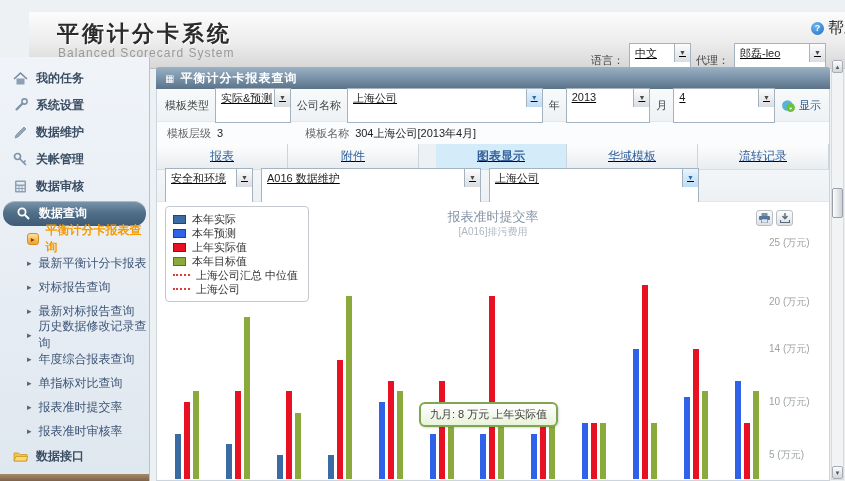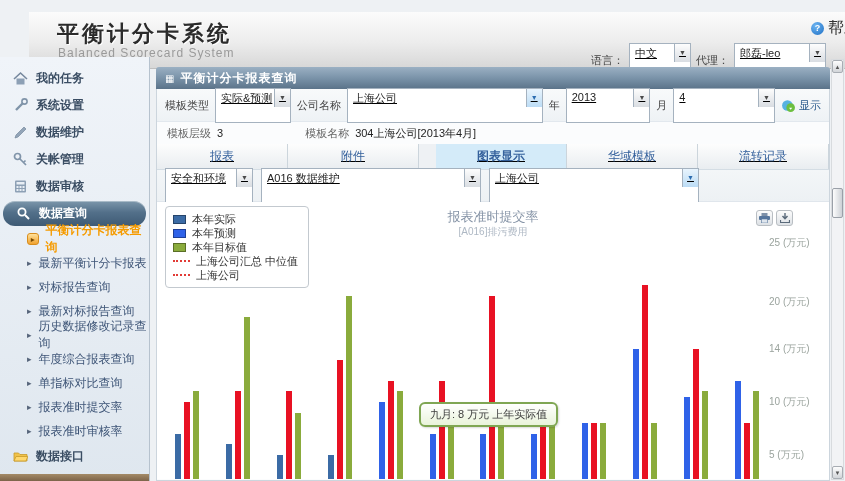--- a/index.html
+++ b/index.html
@@ -318,20 +318,24 @@
         <div class="legend">
             <div class="lg-row">
               <span class="lg-sw" style="background: rgb(59, 107, 165);"></span>
               <span class="lg-lbl">本年实际</span>
             </div>
             <div class="lg-row">
               <span class="lg-sw" style="background: rgb(47, 98, 232);"></span>
               <span class="lg-lbl">本年预测</span>
             </div>
             <div class="lg-row">
+              <span class="lg-sw" style="background: rgb(232, 17, 35);"></span>
+              <span class="lg-lbl">上年实际值</span>
+            </div>
+            <div class="lg-row">
               <span class="lg-sw" style="background: rgb(138, 171, 60);"></span>
               <span class="lg-lbl">本年目标值</span>
             </div>
             <div class="lg-row">
               <span class="lg-dash" style="border-top-color: rgb(226, 59, 54);"></span>
               <span class="lg-lbl">上海公司汇总 中位值</span>
             </div>
             <div class="lg-row">
               <span class="lg-dash" style="border-top-color: rgb(226, 59, 54);"></span>
               <span class="lg-lbl">上海公司</span>

